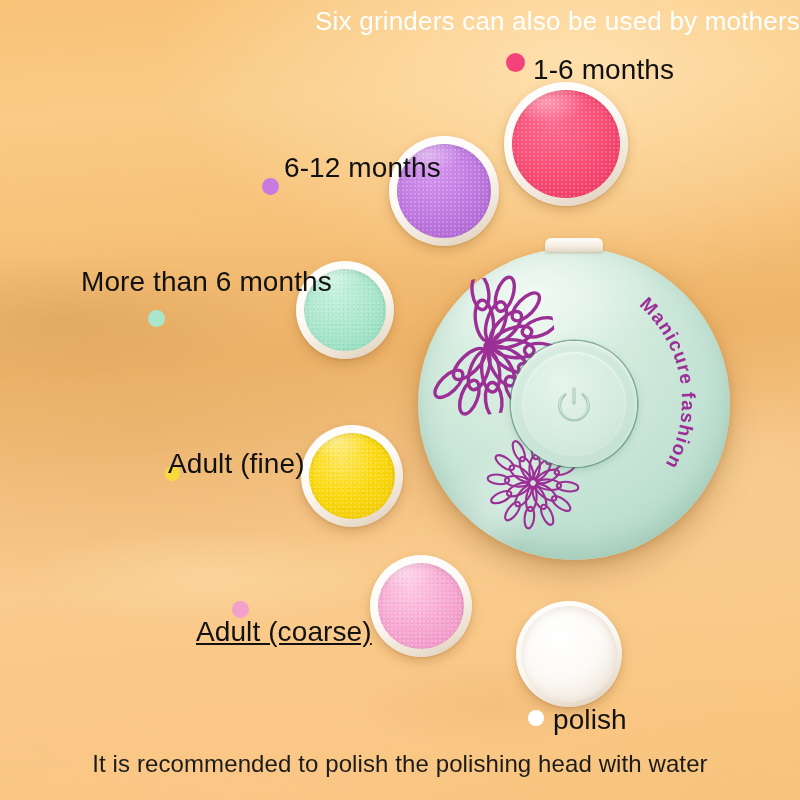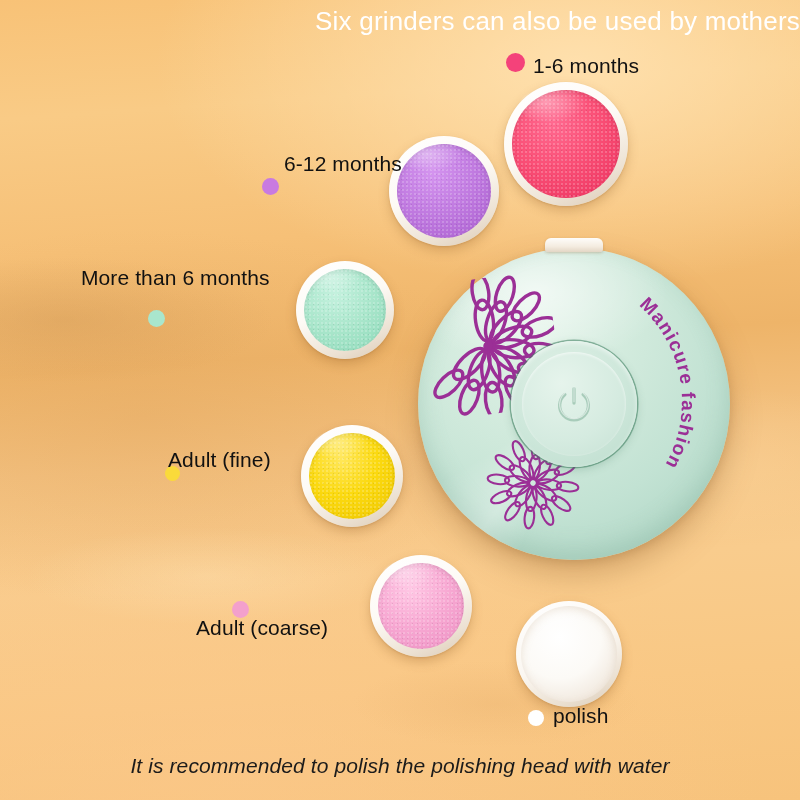--- a/index.html
+++ b/index.html
@@ -58,32 +58,31 @@
     z-index: 40;
     white-space: nowrap;
   }
 
   .caption {
     position: absolute;
     left: 0; right: 0;
     bottom: 22px;
     text-align: center;
     color: #1b1b1b;
-    font-size: 21px;
+    font-size: 24px;
     font-weight: 400;
     letter-spacing: 0.1px;
     z-index: 40;
     white-space: nowrap;
-    font-style: italic;
   }
 
   .legend-label {
     position: absolute;
     color: #111111;
-    font-size: 21px;
+    font-size: 28px;
     font-weight: 400;
     white-space: nowrap;
     z-index: 35;
     letter-spacing: 0.1px;
   }
 
   .legend-dot {
     position: absolute;
     border-radius: 50%;
     z-index: 34;
@@ -363,20 +362,20 @@
   <div class="legend-dot" style="left:262px; top:178px; width:17px; height:17px; background:#c97ae0;"></div>
   <div class="legend-label" style="left:236px; top:152px;margin-left:48px;">6-12 months</div>
 
   <div class="legend-dot" style="left:148px; top:310px; width:17px; height:17px; background:#a9e6cd;"></div>
   <div class="legend-label" style="left:81px; top:266px;">More than 6 months</div>
 
   <div class="legend-dot" style="left:165px; top:466px; width:15px; height:15px; background:#fada3a;"></div>
   <div class="legend-label" style="left:168px; top:448px;">Adult (fine)</div>
 
   <div class="legend-dot" style="left:232px; top:601px; width:17px; height:17px; background:#f3a0cc;"></div>
-  <div class="legend-label" style="left:196px; top:616px;">Adult (coarse)</div>
+  <div class="legend-label" style="left:196px; top:616px;text-decoration:underline;">Adult (coarse)</div>
 
   <div class="legend-dot" style="left:528px; top:710px; width:16px; height:16px; background:#ffffff;"></div>
   <div class="legend-label" style="left:553px; top:704px;">polish</div>
 
   <div class="caption">It is recommended to polish the polishing head with water</div>
 
 </div>
 
 </body></html>

